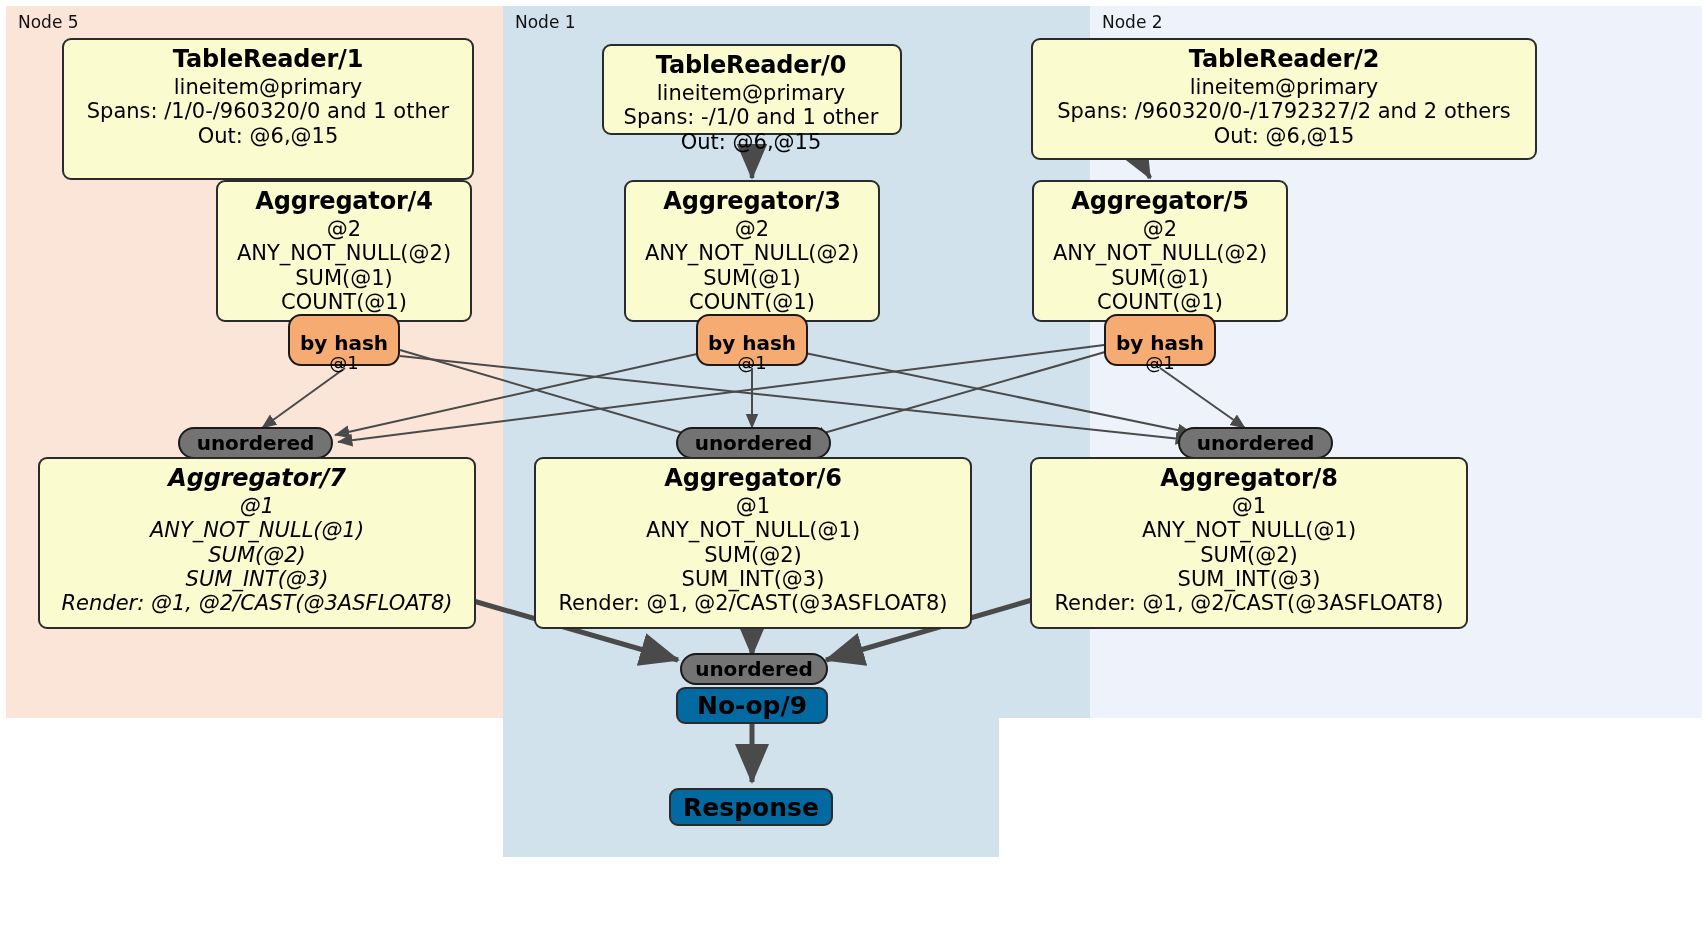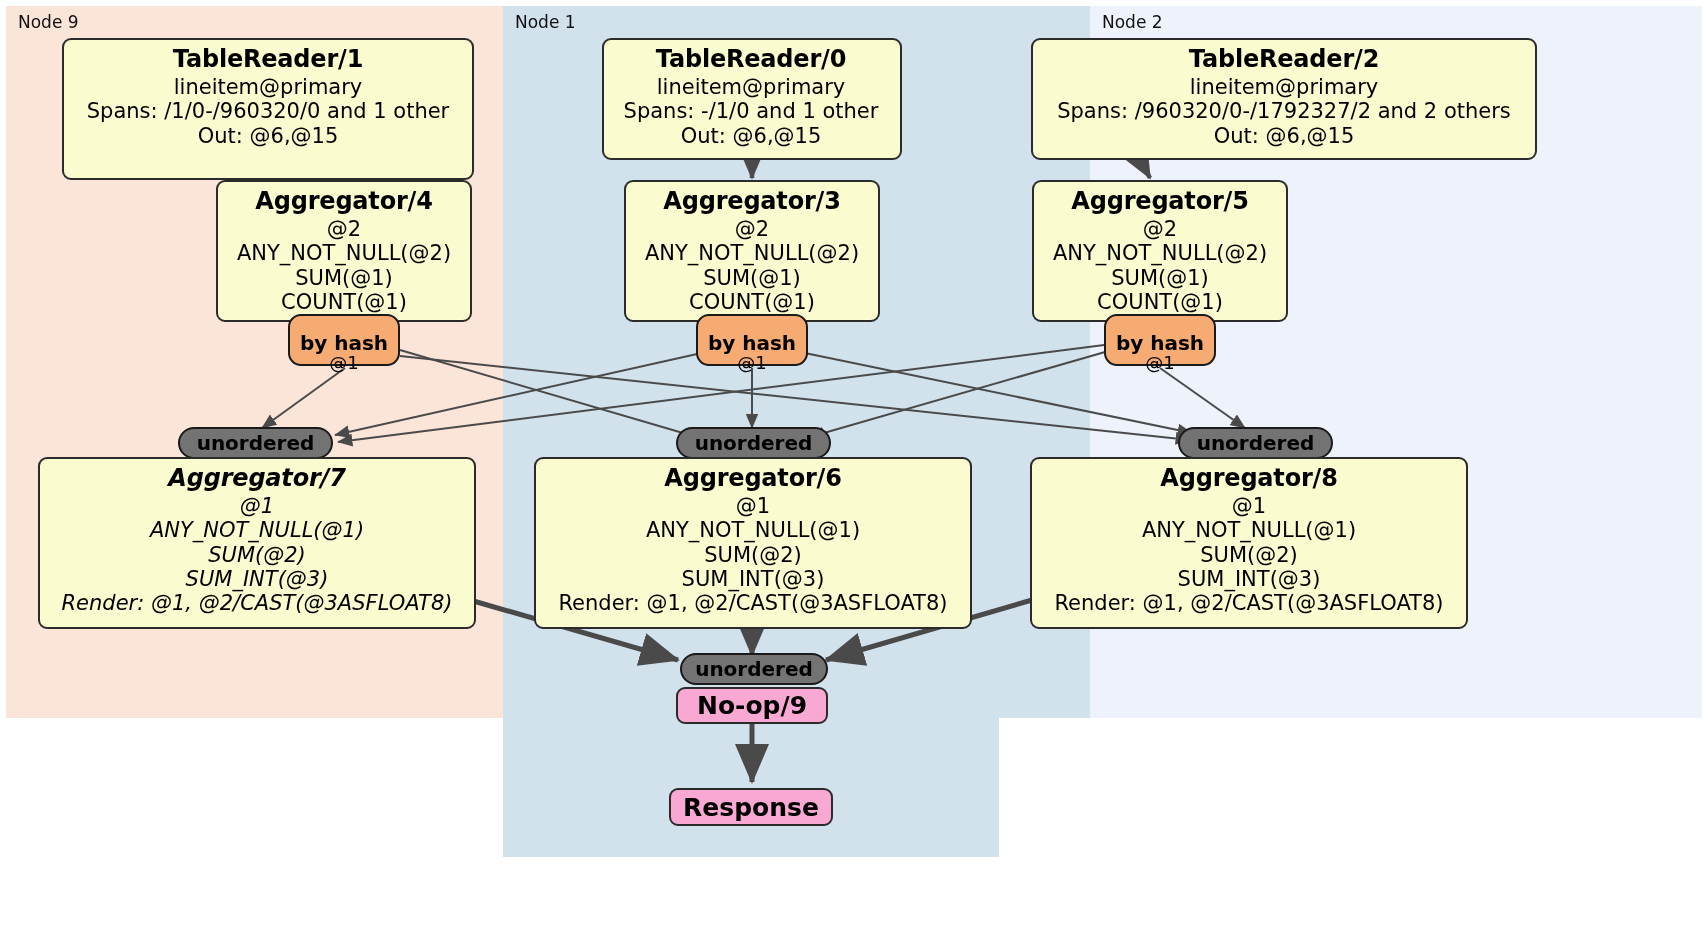--- a/index.html
+++ b/index.html
@@ -21,36 +21,36 @@
 
   .pill{position:absolute;box-sizing:border-box;border:2px solid #1a1a1a;
         text-align:center;color:#000;line-height:1.05;}
   .pill.hash{background:#f5ab71;border-radius:13px;padding-top:17px;}
   .pill.hash .l1{font-weight:bold;font-size:20px;}
   .pill.hash .l2{font-size:18px;}
   .pill.unord{background:#737373;border-radius:17px;display:flex;
               align-items:center;justify-content:center;}
   .pill.unord .l1{font-weight:bold;font-size:20px;}
 
-  .small-proc{position:absolute;box-sizing:border-box;background:#f9a8d4;
+  .small-proc{position:absolute;box-sizing:border-box;background:#0369a1;
         border:2px solid #2b2b2b;border-radius:9px;text-align:center;
         display:flex;align-items:center;justify-content:center;
         font-weight:bold;font-size:25px;color:#000;}
 </style>
 </head>
 <body>
 
 <div id="stage">
 
   <div class="node-panel" style="left:6px;top:6px;width:497px;height:712px;background:#fbe4d8;"></div>
   <div class="node-panel" style="left:503px;top:6px;width:587px;height:712px;background:#d2e2ec;"></div>
   <div class="node-panel" style="left:503px;top:718px;width:496px;height:139px;background:#d2e2ec;"></div>
   <div class="node-panel" style="left:1090px;top:6px;width:612px;height:712px;background:#edf2fb;"></div>
 
-  <div class="node-label" style="left:18px;top:12px;">Node 9</div>
+  <div class="node-label" style="left:18px;top:12px;">Node 5</div>
   <div class="node-label" style="left:515px;top:12px;">Node 1</div>
   <div class="node-label" style="left:1102px;top:12px;">Node 2</div>
 
   <svg class="svg-layer" viewBox="0 0 1708 940">
     <defs>
       <marker id="ah" markerWidth="9" markerHeight="9" refX="7.2" refY="3.2" orient="auto" markerUnits="strokeWidth">
         <path d="M0,0 L7.6,3.2 L0,6.4 z" fill="#4a4a4a"></path>
       </marker>
       <marker id="ahs" markerWidth="10" markerHeight="10" refX="7.6" refY="3.4" orient="auto" markerUnits="strokeWidth">
         <path d="M0,0 L8,3.4 L0,6.8 z" fill="#4a4a4a"></path>
@@ -80,21 +80,21 @@
     <path d="M752,722 L752,782" stroke="#4a4a4a" stroke-width="5" fill="none" marker-end="url(#ahs)"></path>
   </svg>
 
   <div class="proc" style="left:62px;top:38px;width:412px;height:142px;">
     <div class="title">TableReader/1</div>
     <div class="line">lineitem@primary</div>
     <div class="line">Spans: /1/0-/960320/0 and 1 other</div>
     <div class="line">Out: @6,@15</div>
   </div>
 
-  <div class="proc" style="left:602px;top:38px;width:300px;height:122px;padding-left:8px;">
+  <div class="proc" style="left:602px;top:44px;width:300px;height:91px;padding-left:8px;">
     <div class="title">TableReader/0</div>
     <div class="line">lineitem@primary</div>
     <div class="line">Spans: -/1/0 and 1 other</div>
     <div class="line">Out: @6,@15</div>
   </div>
 
   <div class="proc" style="left:1031px;top:38px;width:506px;height:122px;">
     <div class="title">TableReader/2</div>
     <div class="line">lineitem@primary</div>
     <div class="line">Spans: /960320/0-/1792327/2 and 2 others</div>

